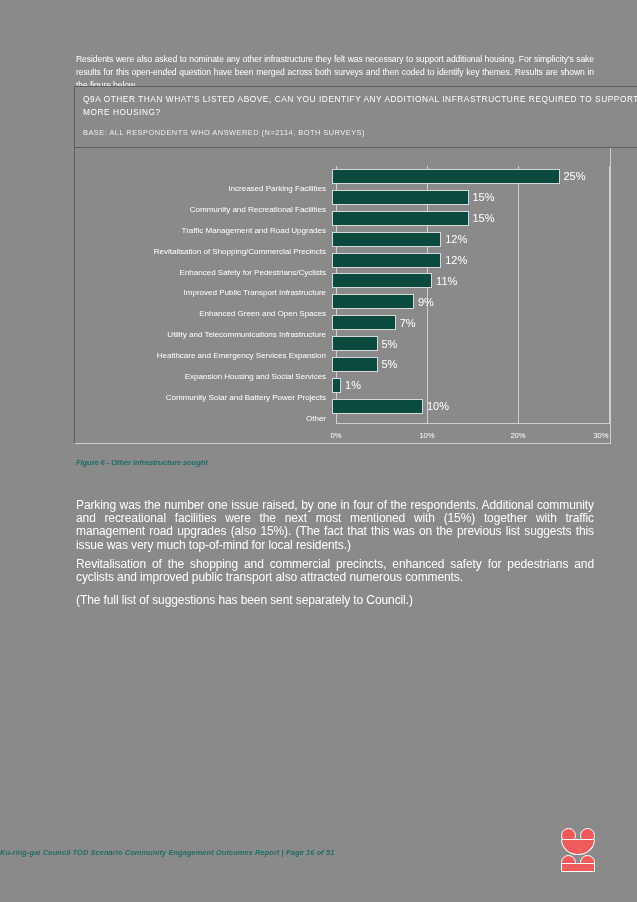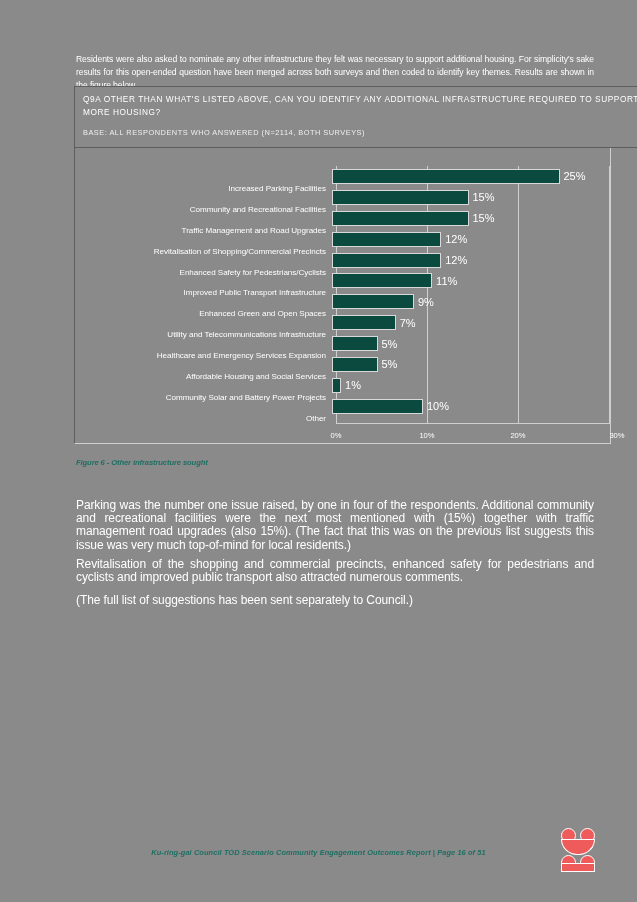--- a/index.html
+++ b/index.html
@@ -180,21 +180,21 @@
   .p1 { top: 487px; }
   .p2 { top: 546px; }
   .p3 { top: 582px; }
 
   
   .footer-text {
     position: absolute;
     left: 0;
     top: 848px;
     width: 637px;
-    text-align: center;
+    text-align: left;
     font-size: 7.4px;
     font-style: italic;
     font-weight: bold;
     color: #1e6f63;
     letter-spacing: 0.1px;
   }
   .logo {
     position: absolute;
     left: 560px;
     top: 828px;
@@ -269,21 +269,21 @@
   <div class="chart">
     <div class="grid">
       <div class="gridline" style="left:0px"></div>
       <div class="gridline" style="left:91px"></div>
       <div class="gridline" style="left:182px"></div>
       <div class="gridline" style="left:273px"></div>
       <div class="axis-base"></div>
       <div class="tick-label" style="left:0px">0%</div>
       <div class="tick-label" style="left:91px">10%</div>
       <div class="tick-label" style="left:182px">20%</div>
-      <div class="tick-label" style="left:281px">30%</div>
+      <div class="tick-label" style="left:265px">30%</div>
     </div>
 
     <div class="row">
       <div class="cat-label">Increased Parking Facilities</div>
       <div class="bar-area">
         <div class="bar" style="width:227.5px"></div>
         <div class="val-label">25%</div>
       </div>
     </div>
 
@@ -345,21 +345,21 @@
 
     <div class="row">
       <div class="cat-label">Healthcare and Emergency Services Expansion</div>
       <div class="bar-area">
         <div class="bar" style="width:45.5px"></div>
         <div class="val-label">5%</div>
       </div>
     </div>
 
     <div class="row">
-      <div class="cat-label">Affordable Housing and Social Services</div>
+      <div class="cat-label">Expansion Housing and Social Services</div>
       <div class="bar-area">
         <div class="bar" style="width:45.5px"></div>
         <div class="val-label">5%</div>
       </div>
     </div>
 
     <div class="row">
       <div class="cat-label">Community Solar and Battery Power Projects</div>
       <div class="bar-area">
         <div class="bar" style="width:9.1px"></div>

